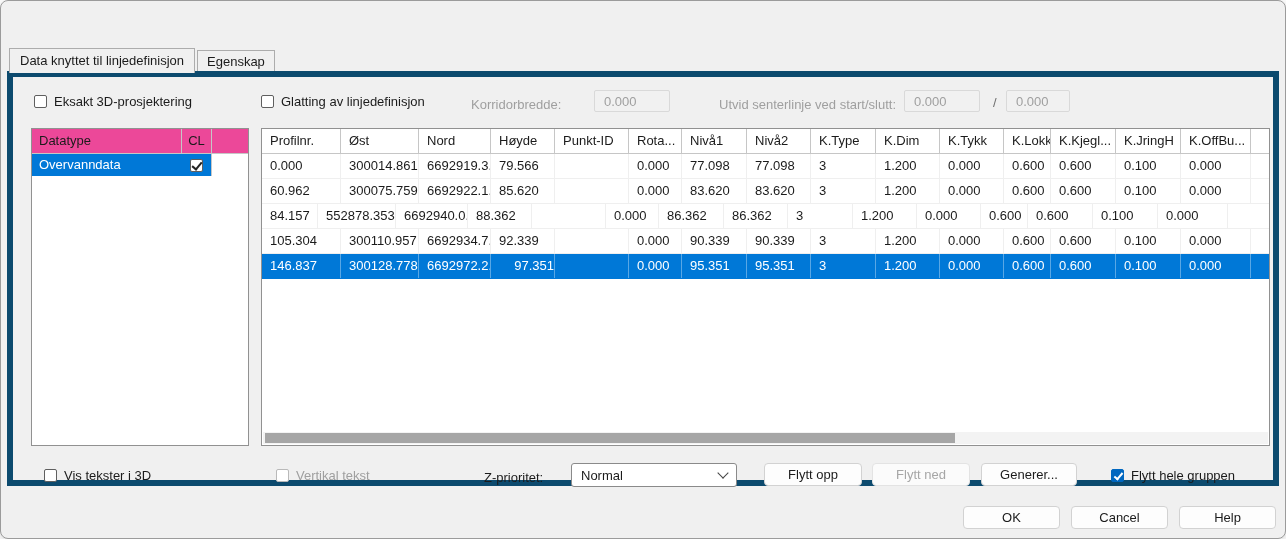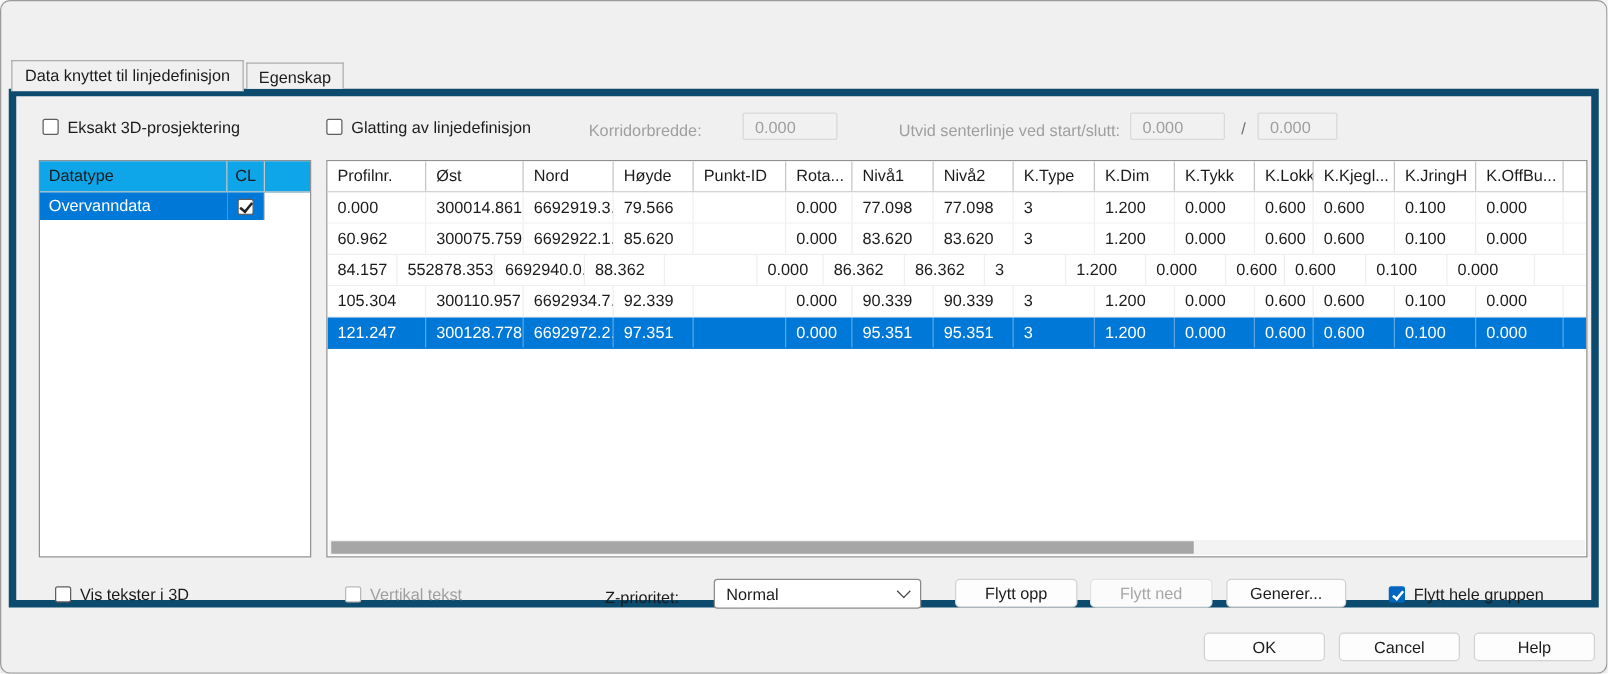--- a/index.html
+++ b/index.html
@@ -34,21 +34,21 @@
       border:solid #fff;border-width:0 2px 2px 0;transform:rotate(40deg);}
   .cb.disabled{border-color:#b9b9b9;}
   .cb-label{margin-left:7px;}
   .lbl-disabled{color:#9f9f9f;}
 
   .dis-input{position:absolute;height:22px;background:#f1f1f1;border:1px solid #d9d9d9;border-radius:2px;
              color:#9f9f9f;font-size:13px;font-family:inherit;padding:0 9px;box-sizing:border-box;}
 
   
   .ltable{position:absolute;left:18px;top:51px;width:218px;height:318px;background:#fff;border:1px solid #919191;box-sizing:border-box;}
-  .lt-header{display:flex;height:24px;border-bottom:1px solid #c6c6c6;background:#0ea5e9;}
+  .lt-header{display:flex;height:24px;border-bottom:1px solid #c6c6c6;background:#ec4899;}
   .lt-hcell{box-sizing:border-box;border-right:1px solid #c6c6c6;padding-left:7px;line-height:23px;}
   .lt-name{width:150px;}
   .lt-cl{width:30px;padding-left:0;text-align:center;}
   .lt-fill{flex:1;border-right:none;}
   .lt-row{display:flex;height:22px;align-items:stretch;}
   .lt-row .lt-cell{box-sizing:border-box;}
   .lt-row .lt-name{line-height:22px;padding-left:7px;width:150px;}
   .lt-row .lt-cl{width:30px;display:flex;align-items:center;justify-content:center;border-right:1px solid #c6c6c6;}
   .lt-row.selected .lt-name{background:var(--sel);color:#fff;}
   .lt-row.selected .lt-cl{background:var(--sel);}
@@ -206,24 +206,24 @@
             <div class="gt-cell" style="width: 64px;">90.339</div>
             <div class="gt-cell" style="width: 65px;">3</div>
             <div class="gt-cell" style="width: 64px;">1.200</div>
             <div class="gt-cell" style="width: 64px;">0.000</div>
             <div class="gt-cell" style="width: 47px;">0.600</div>
             <div class="gt-cell" style="width: 65px;">0.600</div>
             <div class="gt-cell" style="width: 65px;">0.100</div>
             <div class="gt-cell" style="width: 70px;">0.000</div>
           </div>
           <div class="gt-row selected">
-            <div class="gt-cell" style="width: 79px;">121.247</div>
+            <div class="gt-cell" style="width: 79px;">146.837</div>
             <div class="gt-cell" style="width: 78px;">300128.778</div>
             <div class="gt-cell" style="width: 72px;">6692972.2...</div>
-            <div class="gt-cell" style="width: 64px;">97.351</div>
+            <div class="gt-cell" style="width: 64px; text-align: right;">97.351</div>
             <div class="gt-cell" style="width: 74px;"></div>
             <div class="gt-cell" style="width: 53px;">0.000</div>
             <div class="gt-cell" style="width: 65px;">95.351</div>
             <div class="gt-cell" style="width: 64px;">95.351</div>
             <div class="gt-cell" style="width: 65px;">3</div>
             <div class="gt-cell" style="width: 64px;">1.200</div>
             <div class="gt-cell" style="width: 64px;">0.000</div>
             <div class="gt-cell" style="width: 47px;">0.600</div>
             <div class="gt-cell" style="width: 65px;">0.600</div>
             <div class="gt-cell" style="width: 65px;">0.100</div>

